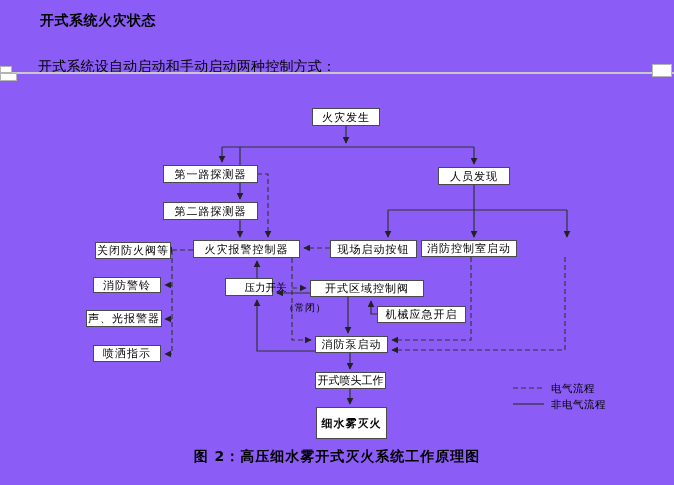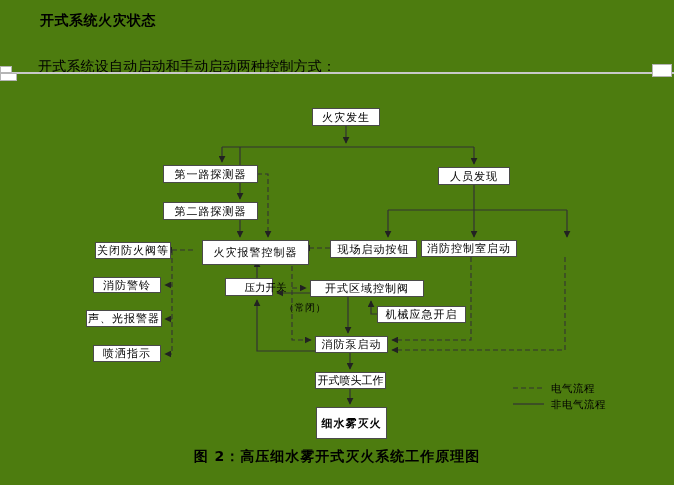--- a/index.html
+++ b/index.html
@@ -1,17 +1,17 @@
 <!DOCTYPE html>
 <html><head>
 <meta charset="utf-8">
 <style>
   html,body{margin:0;padding:0;background:#ffffff;}
   .stage{
-    position:relative;width:674px;height:485px;background:#4d7c0f;
+    position:relative;width:674px;height:485px;background:#8b5cf6;
     font-family:"DejaVu Sans",sans-serif;color:#000;overflow:hidden;
   }
   .heading{position:absolute;left:40px;top:12px;font-size:14px;font-weight:bold;letter-spacing:0.5px;}
   .intro{position:absolute;left:38px;top:46px;font-size:14px;letter-spacing:0.2px;margin-top:12px;}
   .pb-line{position:absolute;left:0;top:72px;width:674px;height:2px;background:#c9c9c9;}
   .pb-rect{position:absolute;background:#ffffff;border:1px solid #b5b5b5;box-sizing:border-box;}
   .pb-l1{left:0;top:66px;width:12px;height:7px;}
   .pb-l2{left:0;top:73px;width:17px;height:8px;}
   .pb-r1{left:652px;top:64px;width:20px;height:13px;}
   svg.wires{position:absolute;left:0;top:0;z-index:1;}
@@ -80,21 +80,21 @@
       <path d="M565 257 V350 H392" marker-end="url(#arr)"></path>
       <path d="M513 388 H544"></path>
     </g>
   </svg>
 
   <div class="node" style="left:312px;top:108px;width:68px;height:18px;">火灾发生</div>
   <div class="node" style="left:163px;top:165px;width:95px;height:18px;">第一路探测器</div>
   <div class="node" style="left:163px;top:202px;width:95px;height:18px;">第二路探测器</div>
   <div class="node" style="left:438px;top:167px;width:72px;height:18px;">人员发现</div>
   <div class="node" style="left:87px;top:242px;width:76px;height:17px;margin-left:8px;">关闭防火阀等</div>
-  <div class="node" style="left:202px;top:240px;width:107px;height:25px;">火灾报警控制器</div>
+  <div class="node" style="left:193px;top:240px;width:107px;height:18px;">火灾报警控制器</div>
   <div class="node" style="left:330px;top:240px;width:87px;height:18px;">现场启动按钮</div>
   <div class="node" style="left:421px;top:240px;width:96px;height:17px;">消防控制室启动</div>
   <div class="node" style="left:93px;top:277px;width:68px;height:16px;">消防警铃</div>
   <div class="node" style="left:225px;top:278px;width:48px;height:18px;font-size:10.5px;letter-spacing:0;padding-left:33px;">压力开关</div>
   <div class="node" style="left:310px;top:280px;width:114px;height:17px;">开式区域控制阀</div>
   <div class="node" style="left:86px;top:310px;width:76px;height:17px;">声、光报警器</div>
   <div class="node" style="left:377px;top:306px;width:89px;height:17px;">机械应急开启</div>
   <div class="node" style="left:93px;top:345px;width:68px;height:17px;">喷洒指示</div>
   <div class="node" style="left:315px;top:336px;width:73px;height:17px;">消防泵启动</div>
   <div class="node" style="left:315px;top:372px;width:71px;height:17px;letter-spacing:0;">开式喷头工作</div>

